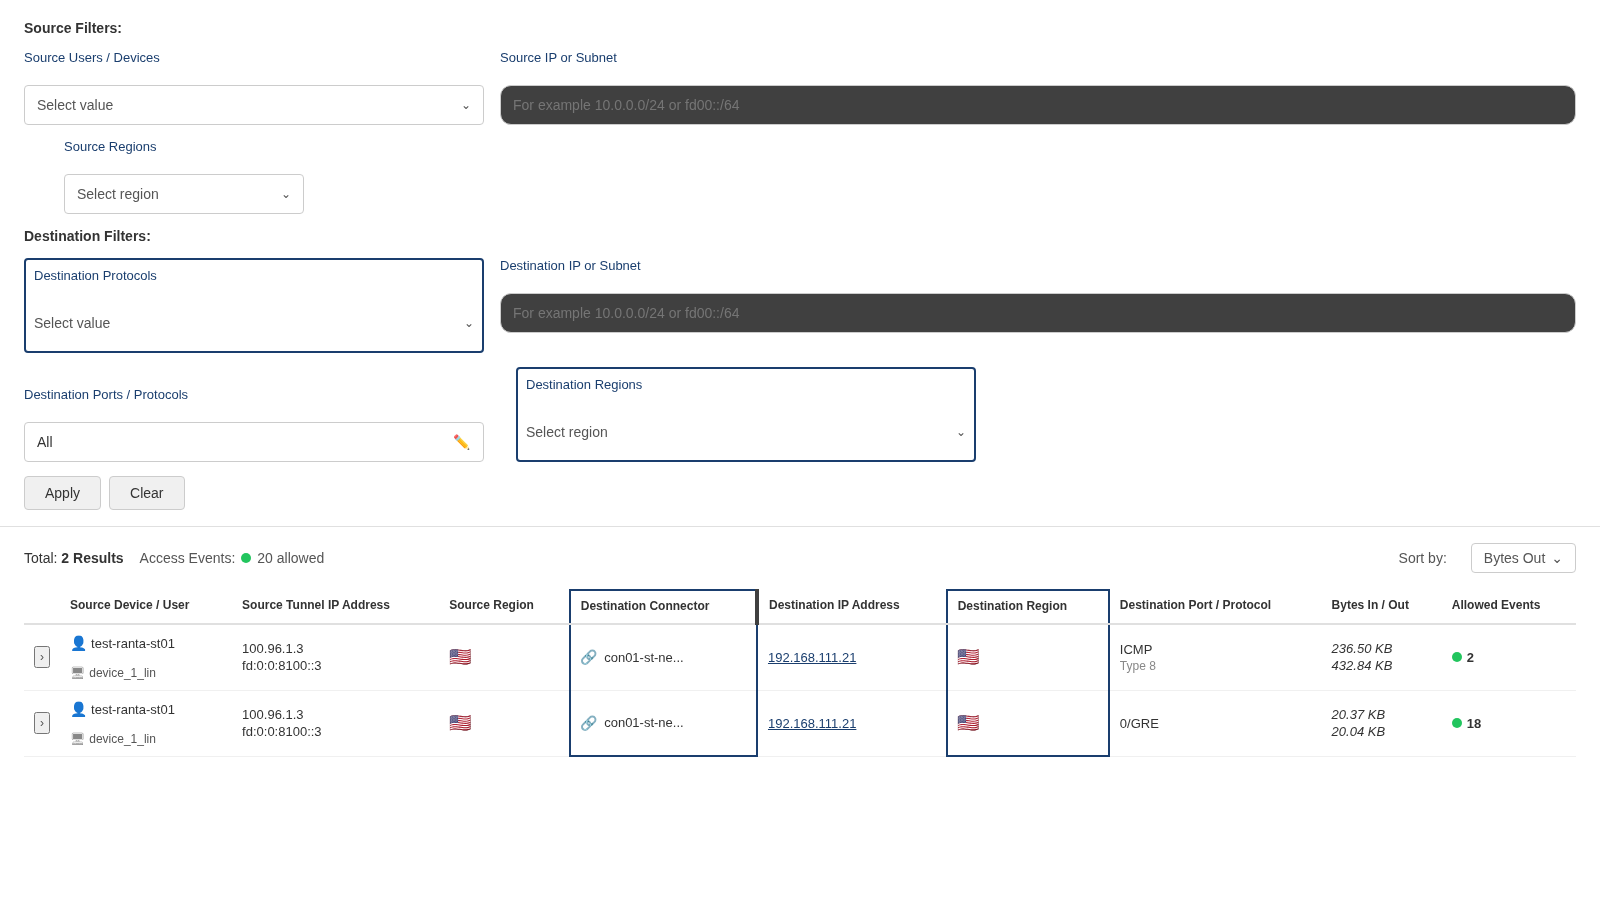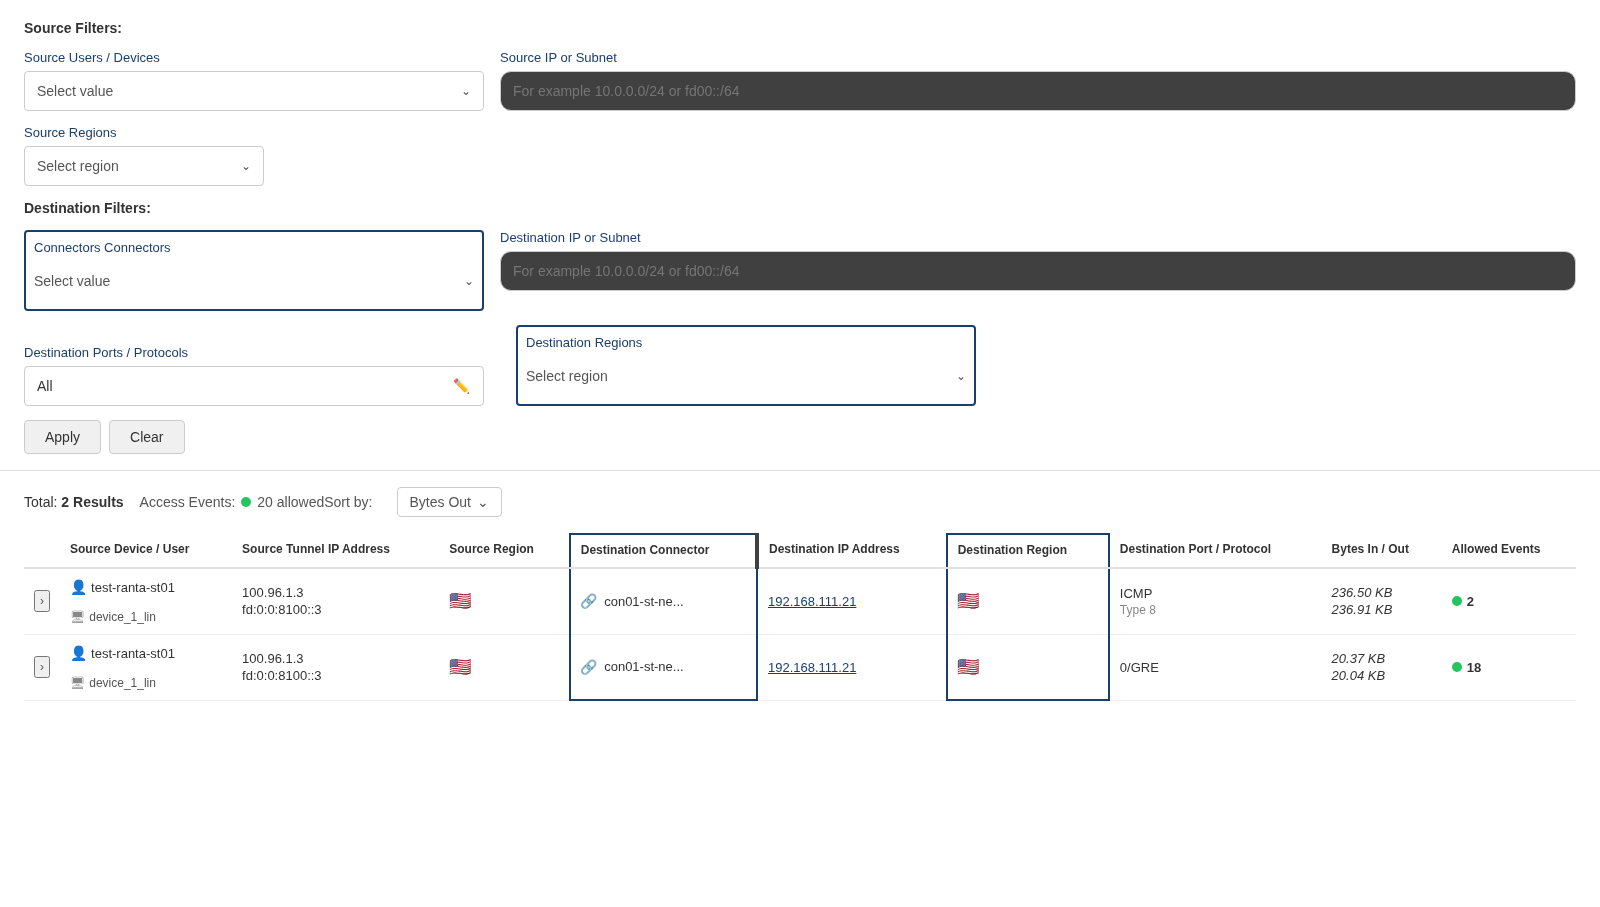--- a/index.html
+++ b/index.html
@@ -7,21 +7,21 @@
 
     .page-wrapper { background: #fff; min-height: 907px; padding: 0; }
 
     
     .filters-section { padding: 20px 24px 16px; border-bottom: 1px solid #e0e0e0; }
 
     .section-title { font-weight: 700; font-size: 14px; color: #333; margin-bottom: 14px; }
 
     .filter-row { display: flex; gap: 16px; margin-bottom: 14px; align-items: flex-start; }
 
-    .filter-group { display: flex; flex-direction: column; gap: 6px; flex: 1; }
+    .filter-group { display: flex; flex-direction: column; gap: 20px; flex: 1; }
 
     .filter-label { font-size: 13px; color: #1a3e6e; font-weight: 500; }
 
     .select-box {
       display: flex; align-items: center; justify-content: space-between;
       border: 1px solid #ccc; border-radius: 4px; padding: 8px 12px;
       background: #fff; cursor: pointer; height: 40px;
       color: #555; font-size: 14px;
     }
 
@@ -55,21 +55,21 @@
     .btn-row { display: flex; gap: 8px; margin-top: 8px; }
     .btn {
       padding: 8px 20px; border-radius: 4px; font-size: 14px; cursor: pointer;
       border: 1px solid #ccc; background: #f0f0f0; color: #333; font-weight: 500;
     }
 
     
     .results-section { padding: 16px 24px; }
 
     .results-bar {
-      display: flex; align-items: center; 
+      display: flex; align-items: center; justify-content: space-between;
       margin-bottom: 16px;
     }
 
     .results-info { display: flex; align-items: center; gap: 16px; font-size: 14px; }
     .results-total { font-size: 14px; color: #333; }
     .results-total strong { font-weight: 700; }
 
     .access-events { display: flex; align-items: center; gap: 6px; font-size: 14px; color: #555; }
     .green-dot { width: 10px; height: 10px; background: #22c55e; border-radius: 50%; display: inline-block; }
 
@@ -144,34 +144,34 @@
           <span class="chevron-icon">⌄</span>
         </div>
       </div>
       <div class="filter-group" style="flex: 1;">
         <div class="filter-label">Source IP or Subnet</div>
         <input type="text" class="text-input" placeholder="For example 10.0.0.0/24 or fd00::/64" style="">
       </div>
     </div>
 
     <div class="filter-row">
-      <div class="filter-group" style="max-width: 240px;">
+      <div class="filter-group" style="max-width: 240px; margin-left: 40px;">
         <div class="filter-label">Source Regions</div>
         <div class="select-box">
           <span style="color:#555;">Select region</span>
           <span class="chevron-icon">⌄</span>
         </div>
       </div>
     </div>
 
     <div class="section-title" style="margin-top:8px;">Destination Filters:</div>
 
     <div class="filter-row">
       <div class="filter-group destination-connectors-box" style="max-width: 460px;">
-        <div class="filter-label">Connectors Connectors</div>
+        <div class="filter-label">Destination Protocols</div>
         <div class="select-box" style="border:none; padding: 6px 0;">
           <span style="color:#555;">Select value</span>
           <span class="chevron-icon">⌄</span>
         </div>
       </div>
       <div class="filter-group" style="flex: 1;">
         <div class="filter-label">Destination IP or Subnet</div>
         <input type="text" class="text-input" placeholder="For example 10.0.0.0/24 or fd00::/64" style="">
       </div>
     </div>
@@ -272,21 +272,21 @@
     </td>
     <td>
       <div class="port-cell">
         <div>ICMP</div>
         <div class="sub-label">Type 8</div>
       </div>
     </td>
     <td>
       <div class="bytes-cell">
         <div>236.50 KB</div>
-        <div>236.91 KB</div>
+        <div>432.84 KB</div>
       </div>
     </td>
     <td>
       <div class="allowed-badge">
         <span class="green-dot"></span>
         <span>2</span>
       </div>
     </td>
   </tr>
           <tr class="last-row">

